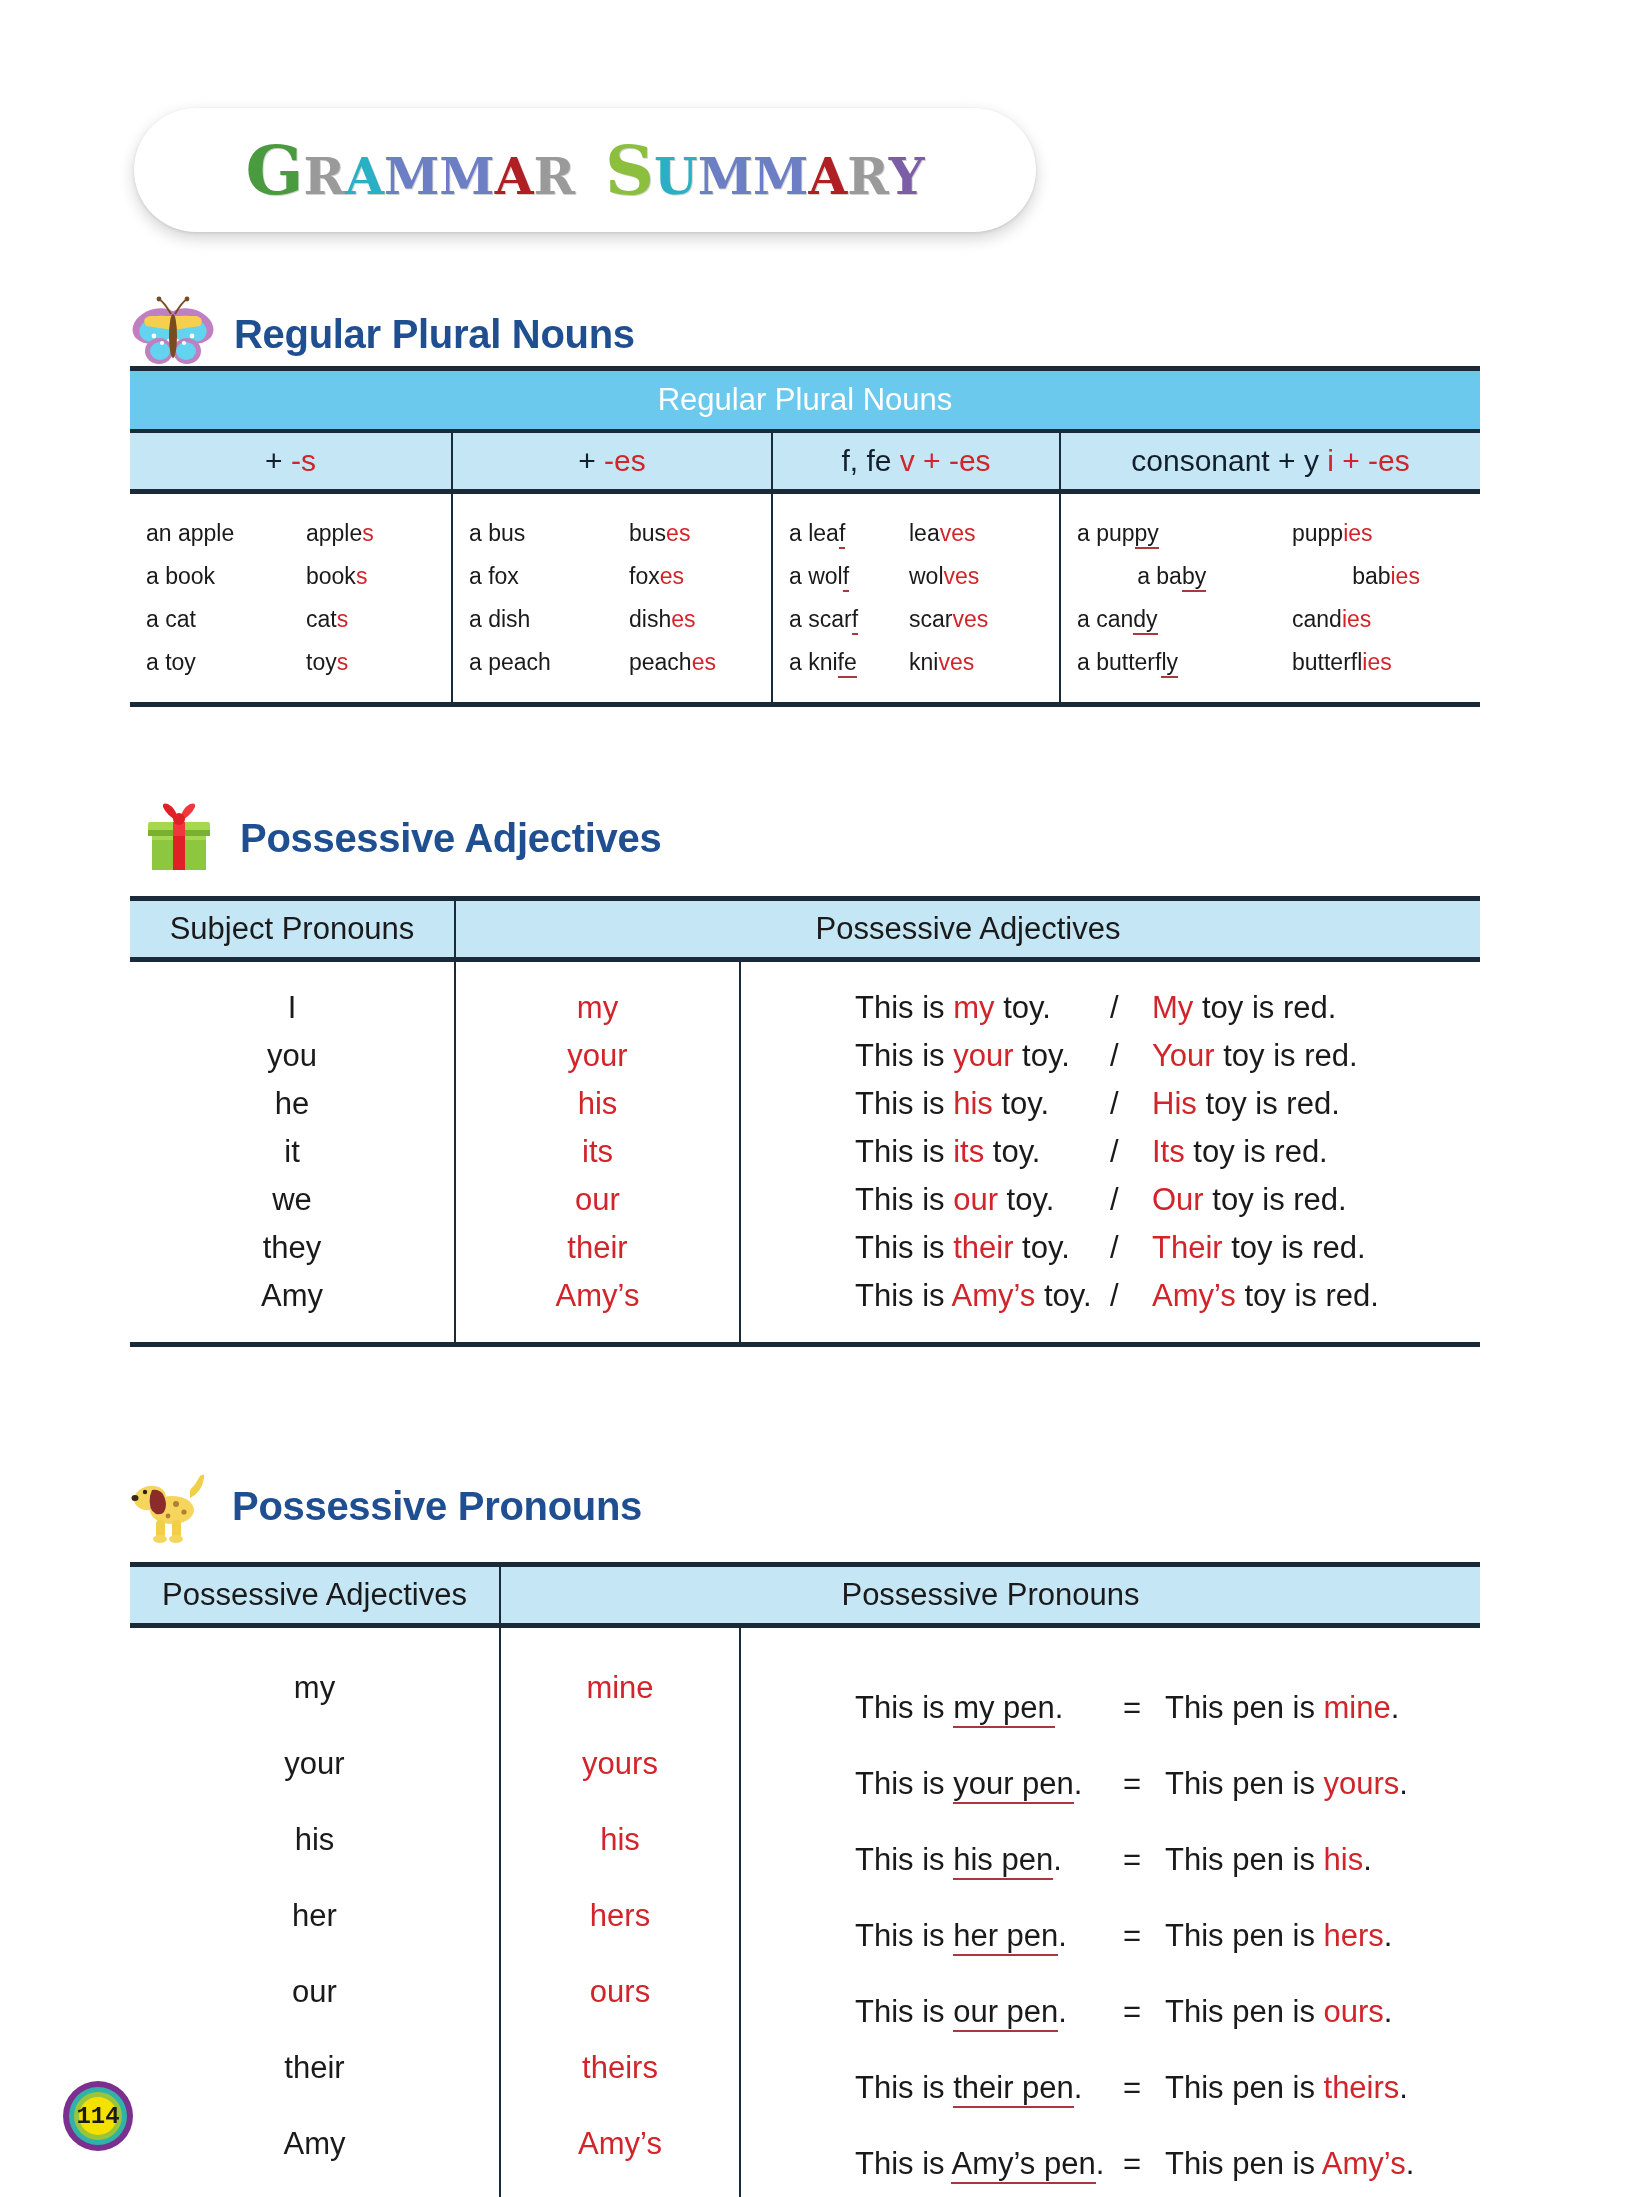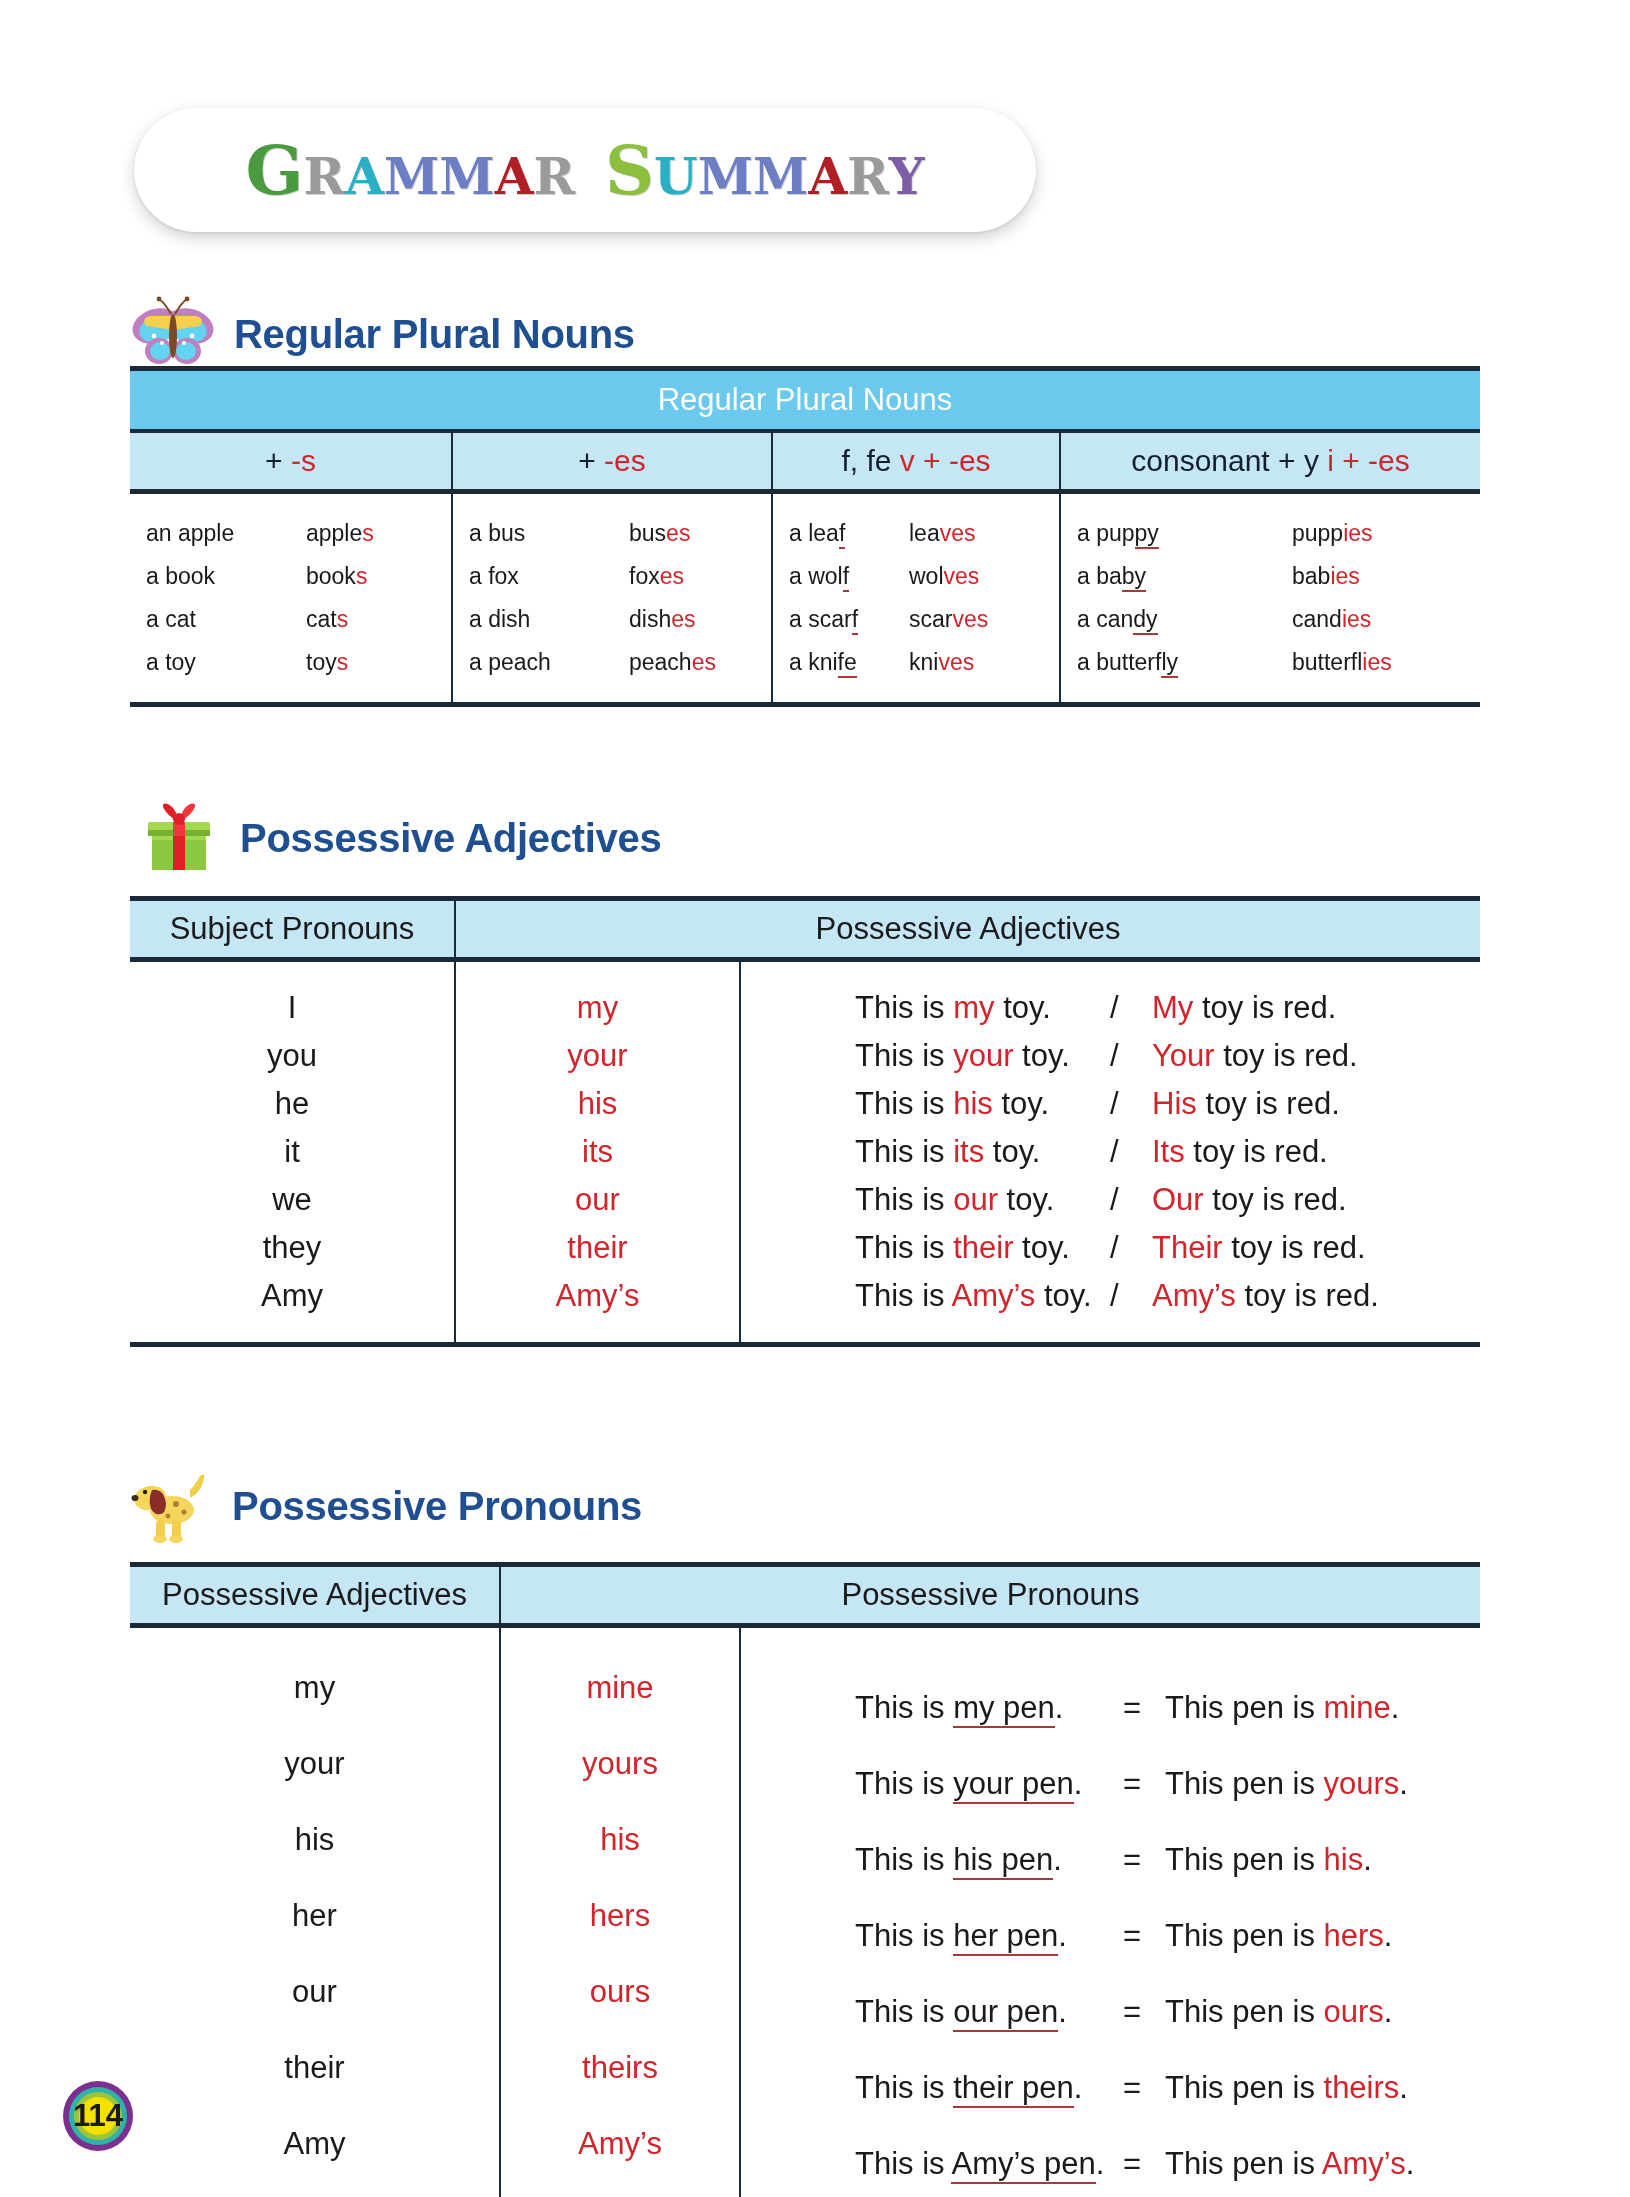--- a/index.html
+++ b/index.html
@@ -146,24 +146,24 @@
     top: 2080px;
     width: 72px;
     height: 72px;
   }
   .page-badge .num {
     position: absolute;
     inset: 0;
     display: flex;
     align-items: center;
     justify-content: center;
-    font-size: 31px;
+    font-size: 24px;
     font-weight: 700;
     color: #1a1a1a;
-    font-family: Liberation Sans, sans-serif;
+    font-family: Liberation Mono, monospace;
   }
 </style>
 </head>
 <body>
 
 <div class="page">
 
   <div class="title-plaque">
     <div class="title-text">
       <span class="title-word" id="title-w1"><span class="ch cap" style="color: rgb(74, 155, 63);">G</span><span class="ch sml" style="color: rgb(154, 154, 154);">R</span><span class="ch sml" style="color: rgb(42, 176, 197);">A</span><span class="ch sml" style="color: rgb(109, 127, 196);">M</span><span class="ch sml" style="color: rgb(109, 127, 196);">M</span><span class="ch sml" style="color: rgb(176, 31, 36);">A</span><span class="ch sml" style="color: rgb(154, 154, 154);">R</span></span>
@@ -270,21 +270,21 @@
               <span><span>fox</span><span class="red">es</span></span>
             </div>
           </td>
           <td class="cell vline pad-l">
             <div style="display: flex;">
               <span style="width: 120px; display: inline-block;"><span>a wol</span><span class="redu">f</span></span>
               <span><span>wol</span><span class="red">ves</span></span>
             </div>
           </td>
           <td class="cell vline pad-l">
-            <div style="display: flex;">
+            <div style="display: flex; justify-content: center;">
               <span style="width: 215px; display: inline-block;"><span>a ba</span><span class="redu">by</span></span>
               <span><span>bab</span><span class="red">ies</span></span>
             </div>
           </td>
         </tr>
         <tr>
           <td class="cell pad-l">
             <div style="display: flex;">
               <span style="width: 160px; display: inline-block;">a cat</span>
               <span><span>cat</span><span class="red">s</span></span>

